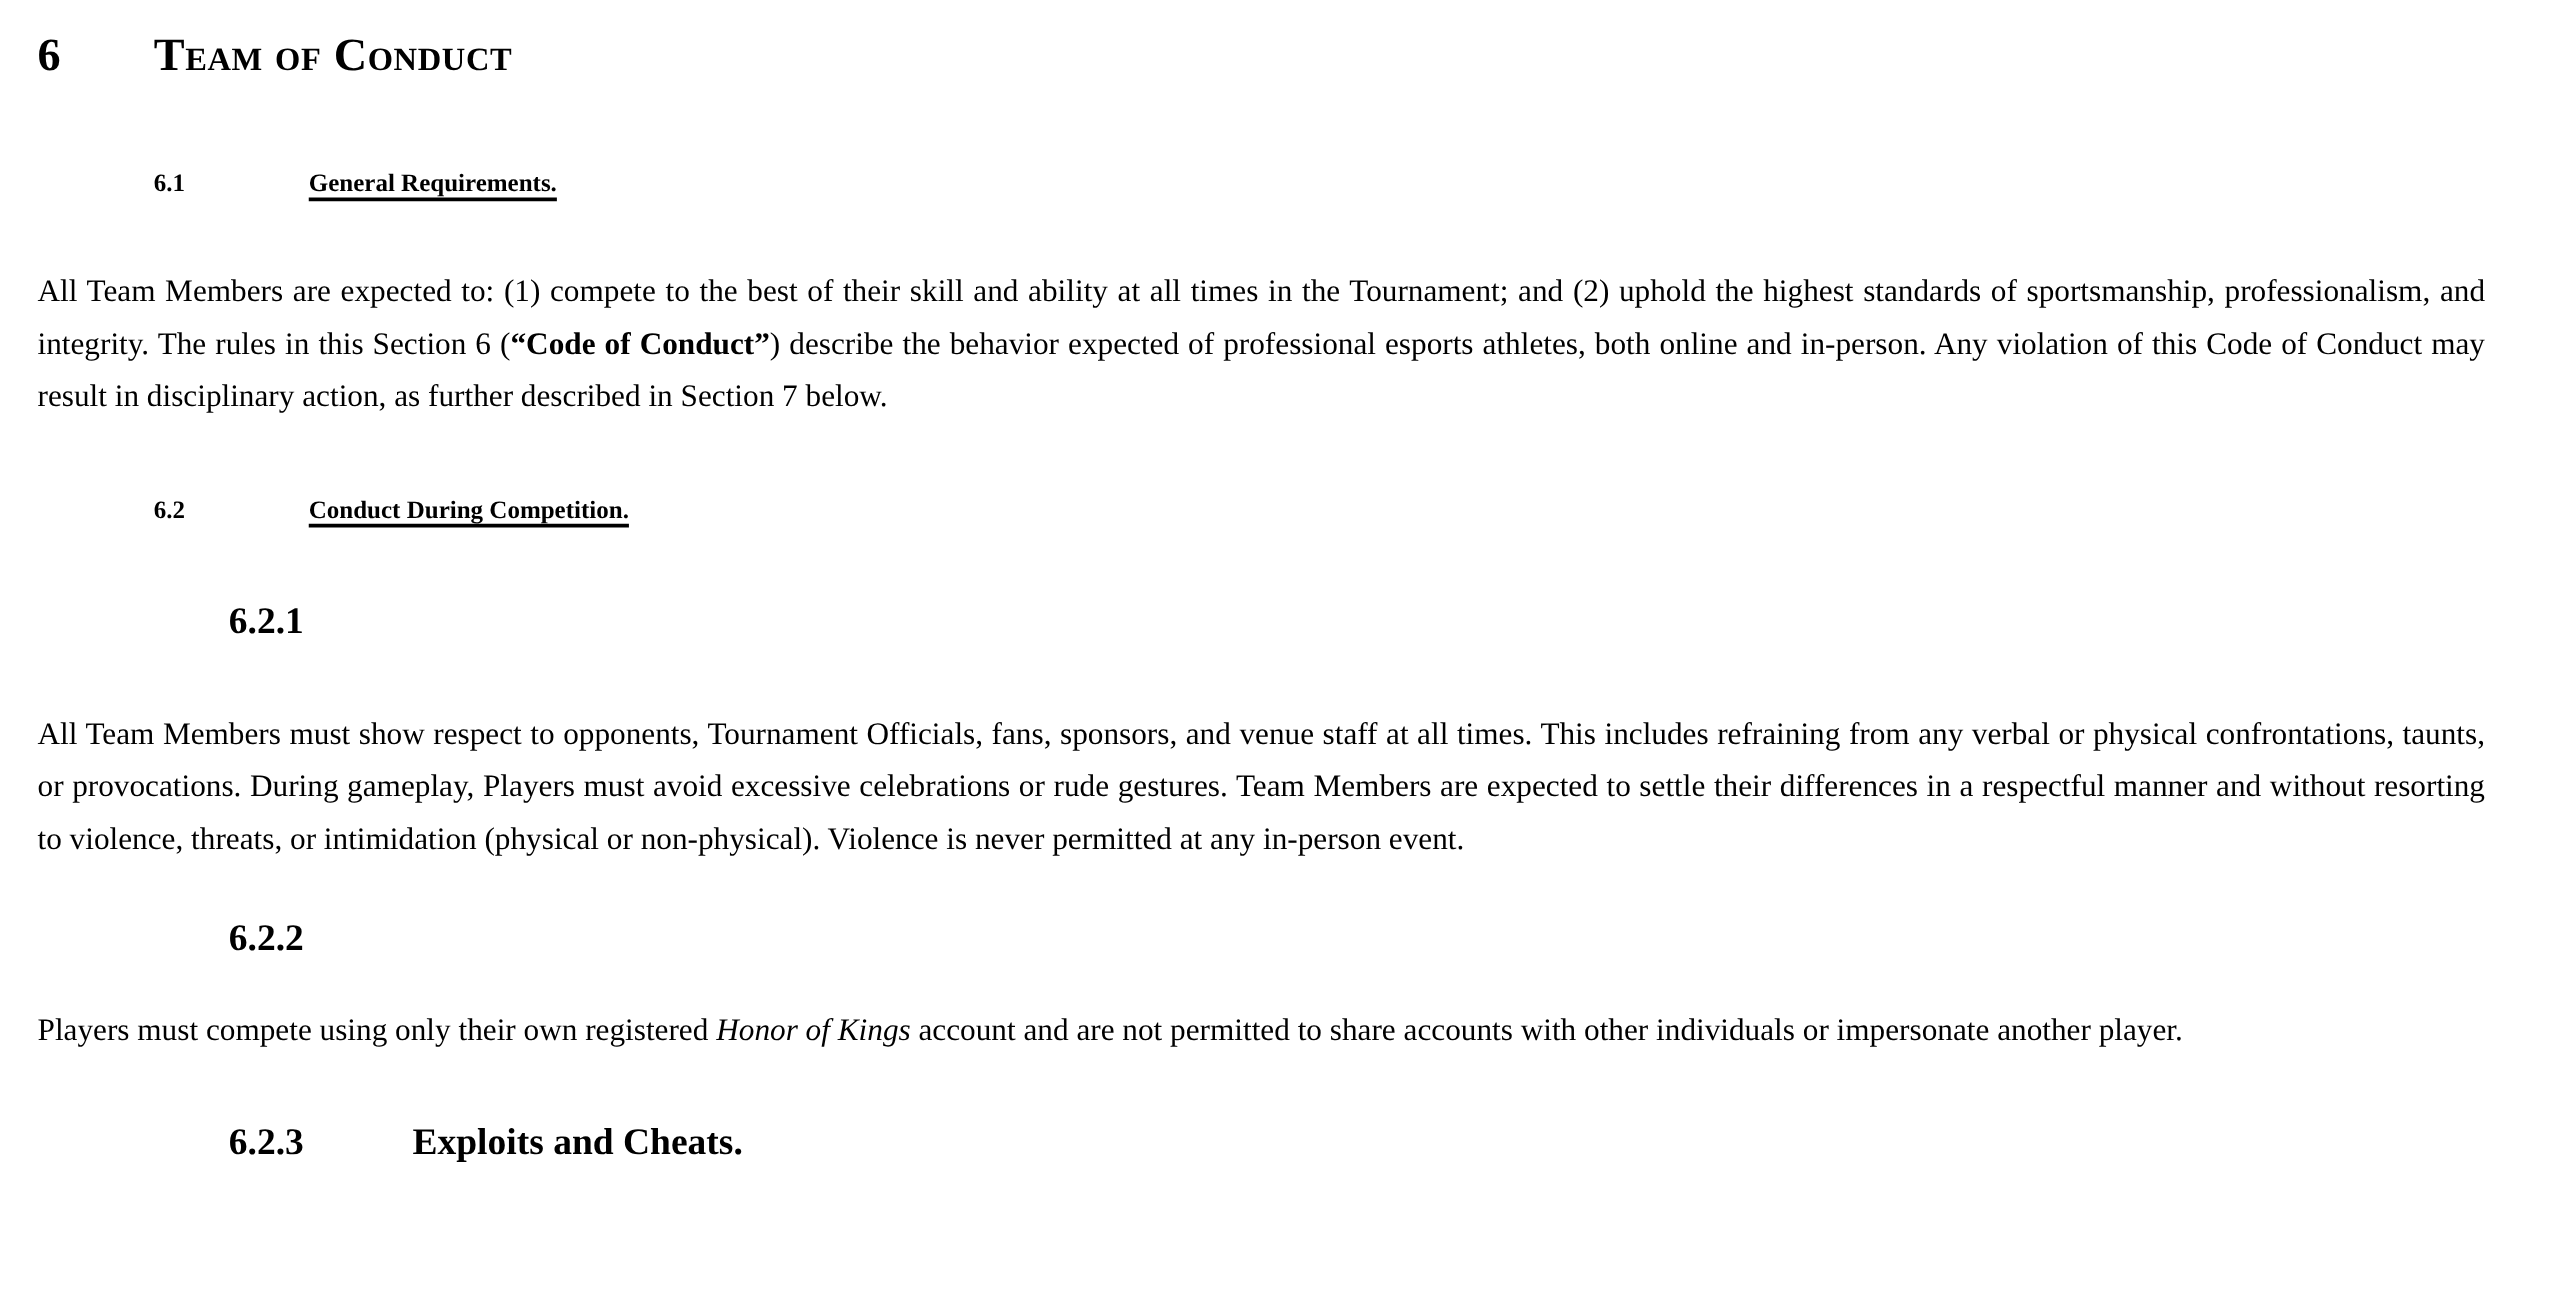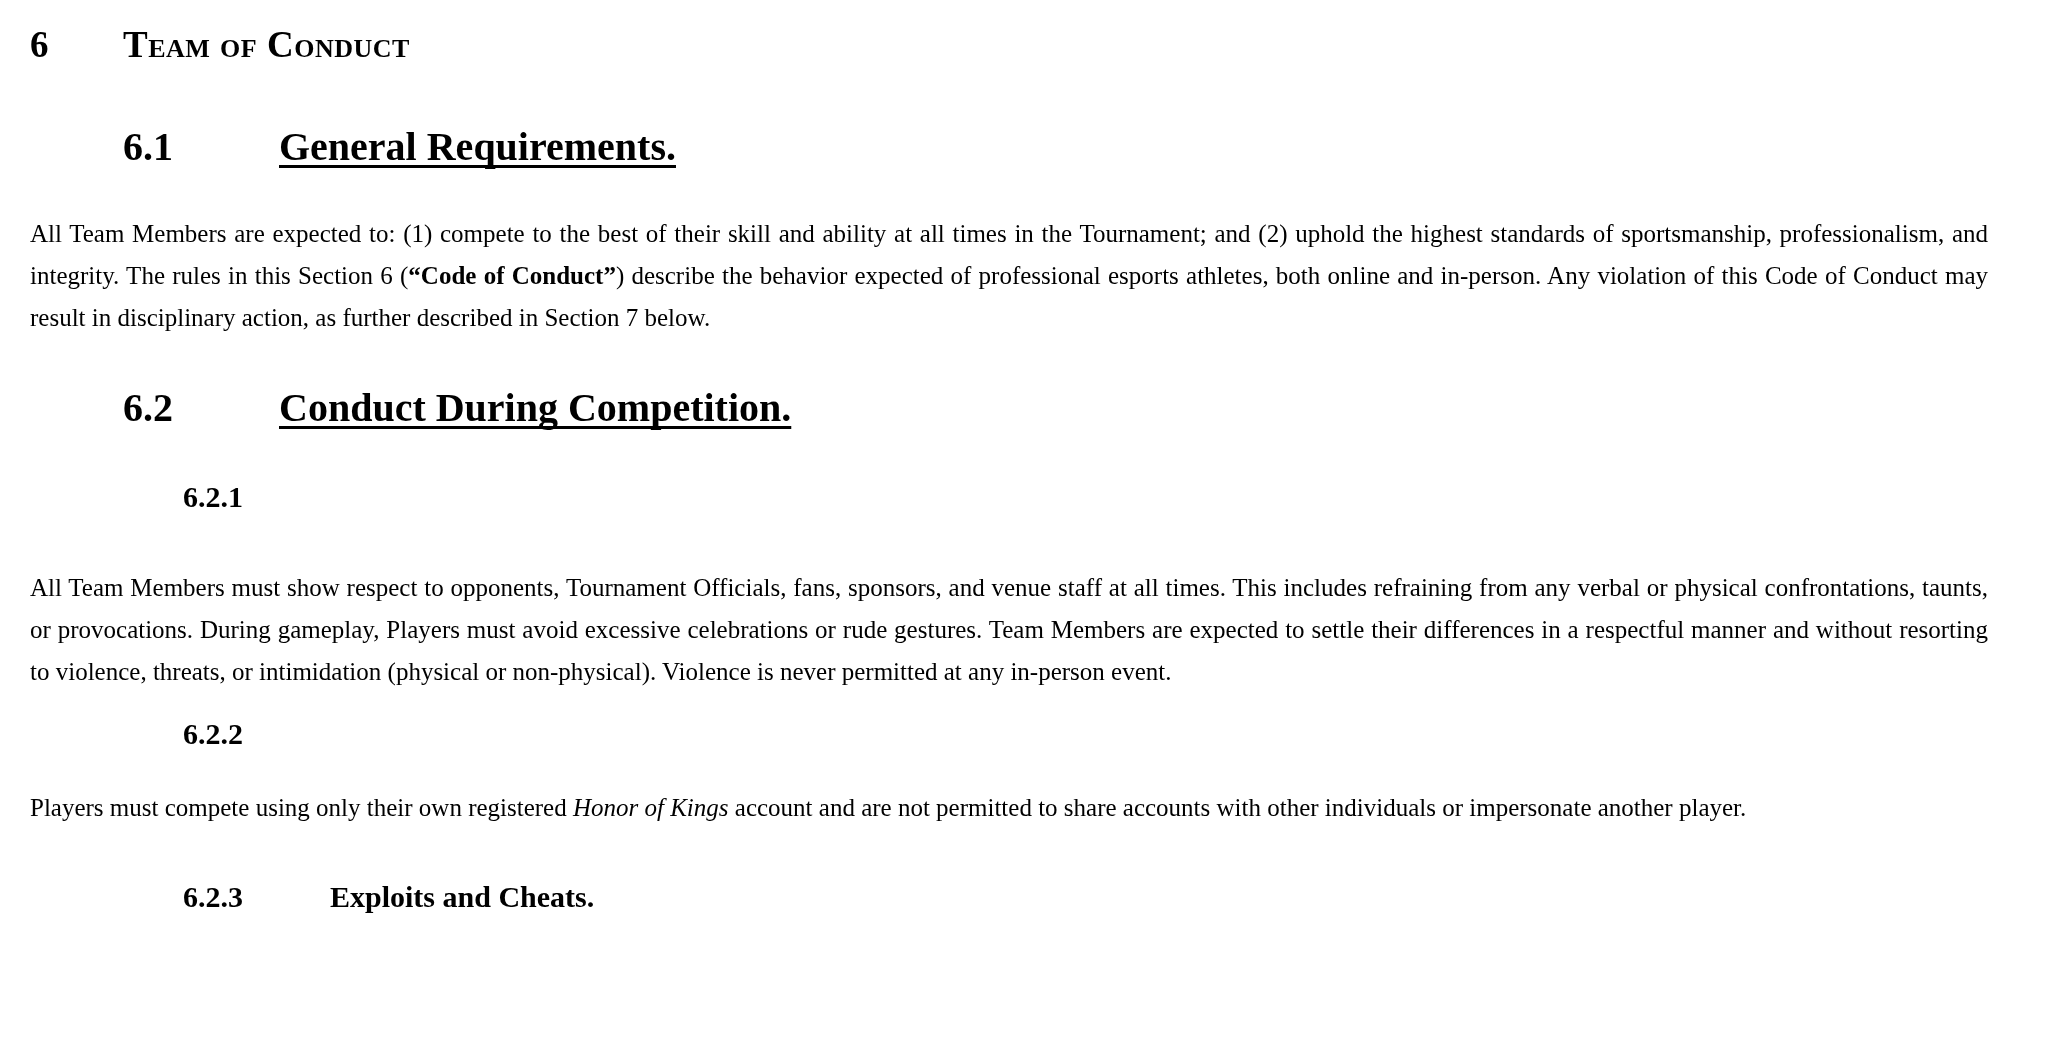--- a/index.html
+++ b/index.html
@@ -21,38 +21,38 @@
     text-align: justify;
   }
   .par .b { font-weight: bold; }
   .par .i { font-style: italic; }
   
   .hrow { display: flex; align-items: baseline; font-weight: bold; }
   .hrow .num { flex: 0 0 auto; }
   .h1 { font-size: 37px; line-height: 46px; }
   .h1 .num { width: 93px; }
   .h1 .ttl { font-variant: small-caps; letter-spacing: 0.5px; }
-  .h2 { font-size: 40px; line-height: 42px; padding-left: 93px; gap: 32px; }
+  .h2 { font-size: 20px; line-height: 42px; padding-left: 93px; }
   .h2 .num { width: 124px; }
   .h2 .ttl {
     text-decoration: underline;
     text-decoration-thickness: 3px;
     text-underline-offset: 5px;
     text-decoration-skip-ink: none;
   }
   .h3 { font-size: 30px; line-height: 42px; padding-left: 153px; }
   .h3 .num { width: 147px; }
   
   .mt58 { margin-top: 58px; }
   .mt52 { margin-top: 32px; }
   .mt49 { margin-top: 49px; }
   .mt48 { margin-top: 48px; }
   .mt47 { margin-top: 47px; align-items: flex-end; }
   .mt45 { margin-top: 45px; }
-  .mt41 { margin-top: 20px; }
+  .mt41 { margin-top: 37px; }
 </style>
 </head>
 <body>
 
 <div class="page">
 
   <div class="hrow h1">
     <span class="num">6</span>
     <span class="ttl">Team of Conduct</span>
   </div>

